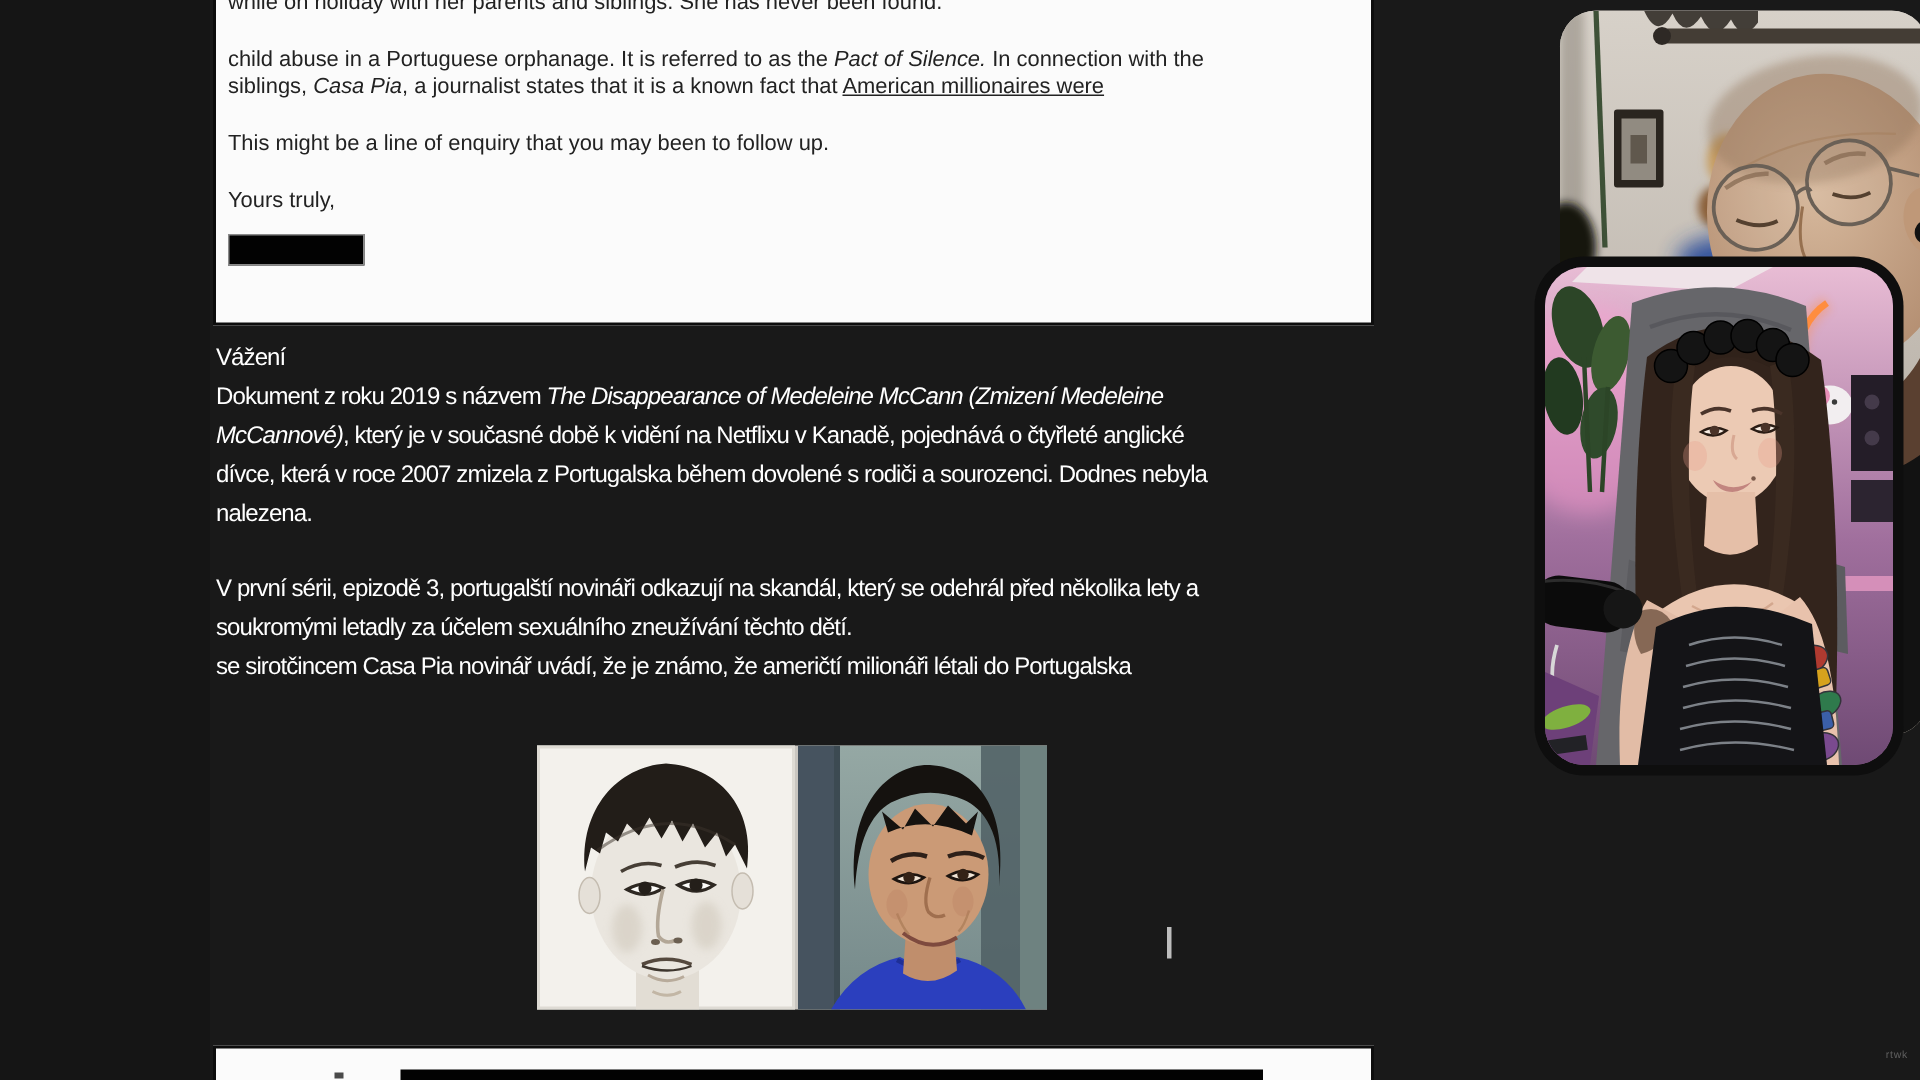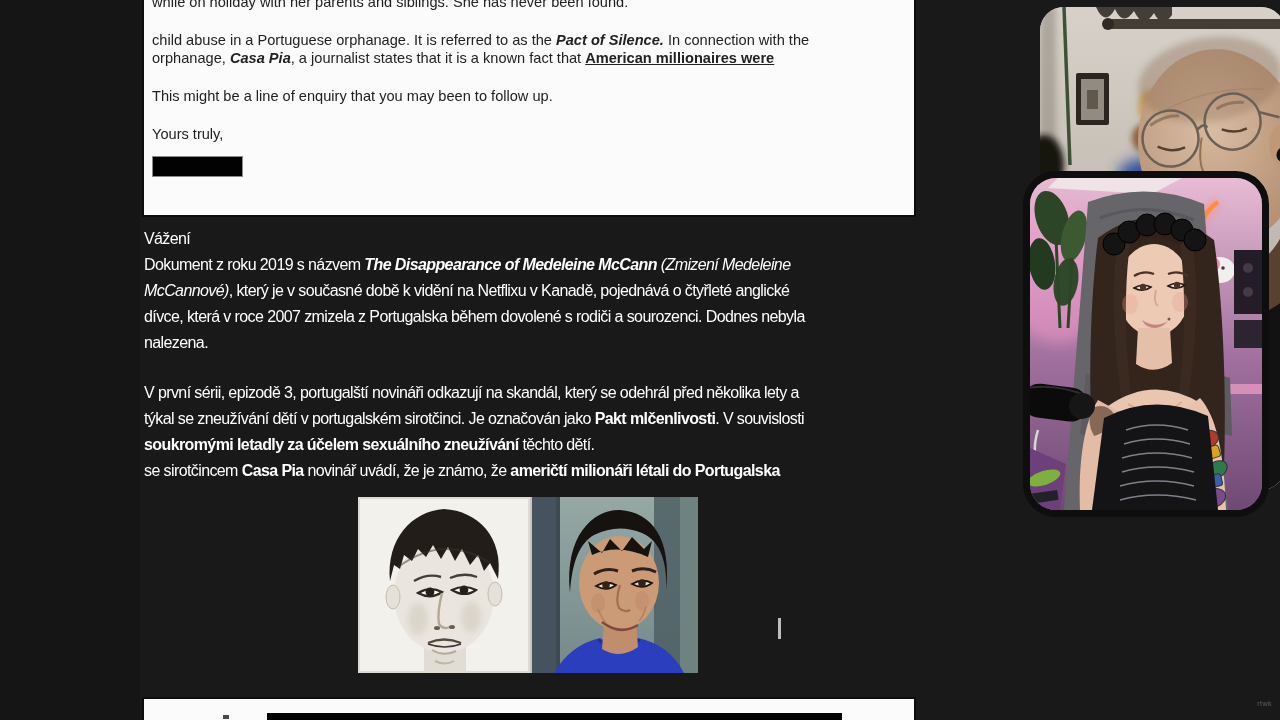--- a/index.html
+++ b/index.html
@@ -13,21 +13,21 @@
   .doc{position:absolute;background:#fbfbfb;border:2px solid #0d0d0d;box-sizing:border-box;}
   .doc-top{left:142px;top:-10px;width:774px;height:227px;overflow:hidden;}
   .doc-lines{padding:1px 8px 0 8px;color:#222;}
   .doc-lines .tline{height:18.8px;line-height:18.8px;font-size:14.6px;white-space:pre;overflow:hidden;}
   .redaction{width:89px;height:19px;background:#020202;border:1.5px solid #8a8a8a;margin:13px 0 0 8px;}
   
   .czech{position:absolute;left:144px;color:#ffffff;}
   .czech .tline{height:26px;line-height:26px;font-size:16px;letter-spacing:-0.6px;white-space:pre;}
   .czech.p1{top:226px;}
   .czech.p2{top:380px;}
-  .b{font-weight:bold}.i{font-style:italic}.u{text-decoration:underline}
+  .b{font-weight:normal}.i{font-style:italic}.u{text-decoration:underline}
   
   .images{position:absolute;left:358px;top:497px;width:340px;height:176px;display:flex;gap:2px;background:#c9c6c0;}
   .images svg{display:block;}
   
   .caret{position:absolute;left:778px;top:618px;width:2.5px;height:21px;background:#bdbdbd;}
   
   .doc-bottom{left:142px;top:697px;width:774px;height:30px;}
   .dot2{position:absolute;left:79px;top:16px;width:6px;height:4px;background:#4a4a4a;}
   .redaction2{position:absolute;left:123px;top:14px;width:575px;height:16px;background:#020202;}
   
@@ -42,39 +42,38 @@
 <body>
 
 <div>
   <div class="left-strip"></div>
 
   <div class="doc doc-top">
     <div class="doc-lines">
         <div class="tline"><span>while on holiday with her parents and siblings. She has never been found.</span></div>
         <div class="tline"></div>
         <div class="tline"><span>child abuse in a Portuguese orphanage. It is referred to as the </span><span class="b i">Pact of Silence.</span><span> In connection with the</span></div>
-        <div class="tline"><span>orphanage, </span><span class="b i">Casa Pia</span><span>, a journalist states that it is a known fact that </span><span class="b u">American millionaires were</span></div>
+        <div class="tline"><span>siblings, </span><span class="b i">Casa Pia</span><span>, a journalist states that it is a known fact that </span><span class="b u">American millionaires were</span></div>
         <div class="tline"></div>
         <div class="tline"><span>This might be a line of enquiry that you may been to follow up.</span></div>
         <div class="tline"></div>
         <div class="tline"><span>Yours truly,</span></div>
       </div>
     <div class="redaction"></div>
   </div>
 
   <div class="czech p1">
       <div class="tline"><span>Vážení</span></div>
       <div class="tline"><span>Dokument z roku 2019 s názvem </span><span class="b i">The Disappearance of Medeleine McCann</span><span class="i"> (Zmizení Medeleine</span></div>
       <div class="tline"><span class="i">McCannové)</span><span>, který je v současné době k vidění na Netflixu v Kanadě, pojednává o čtyřleté anglické</span></div>
       <div class="tline"><span>dívce, která v roce 2007 zmizela z Portugalska během dovolené s rodiči a sourozenci. Dodnes nebyla</span></div>
       <div class="tline"><span>nalezena.</span></div>
     </div>
   <div class="czech p2">
       <div class="tline"><span>V první sérii, epizodě 3, portugalští novináři odkazují na skandál, který se odehrál před několika lety a</span></div>
-      <div class="tline"><span>týkal se zneužívání dětí v portugalském sirotčinci. Je označován jako </span><span class="b">Pakt mlčenlivosti</span><span>. V souvislosti</span></div>
       <div class="tline"><span class="b">soukromými letadly za účelem sexuálního zneužívání</span><span> těchto dětí.</span></div>
       <div class="tline"><span>se sirotčincem </span><span class="b">Casa Pia</span><span> novinář uvádí, že je známo, že </span><span class="b">američtí milionáři létali do Portugalska</span></div>
     </div>
 
   <div class="images">
     <svg width="172" height="176" viewBox="0 0 172 176">
       <defs>
         <filter id="sb" x="-40%" y="-40%" width="180%" height="180%">
             <feGaussianBlur stdDeviation="3"></feGaussianBlur>
           </filter>

